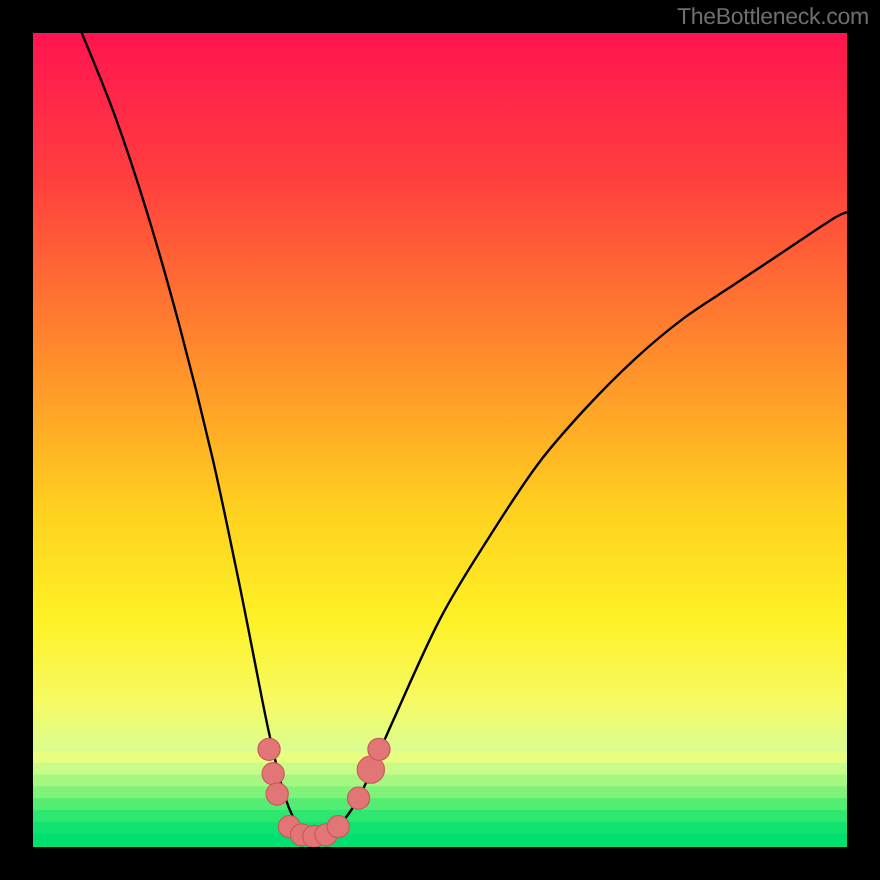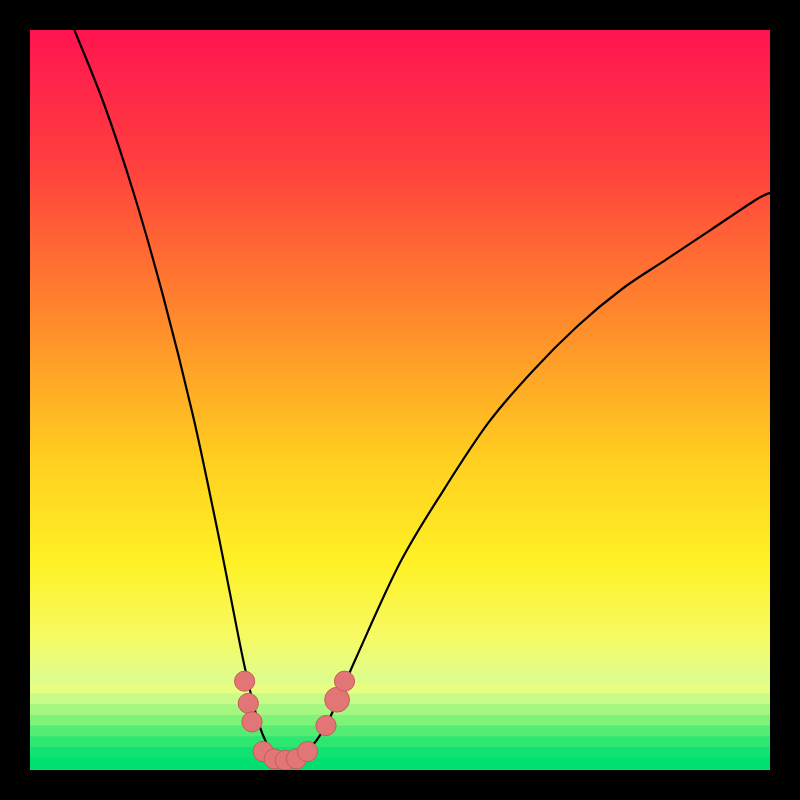--- a/index.html
+++ b/index.html
@@ -42,20 +42,21 @@
     position: absolute;
     left: 0;
     top: 0;
     z-index: 20;
   }
 </style>
 </head>
 <body>
 
 <div class="frame">
+  <div class="watermark">TheBottleneck.com</div>
   <div class="plot">
     <svg class="curve" id="svg-root" width="740" height="740" viewBox="0 0 740 740">
       <defs>
         <linearGradient id="bg-grad" x1="0" y1="0" x2="0" y2="1">
             <stop offset="0%" stop-color="#ff1450"></stop>
             <stop offset="18%" stop-color="#ff3f3e"></stop>
             <stop offset="40%" stop-color="#ff8d2b"></stop>
             <stop offset="58%" stop-color="#ffcf1f"></stop>
             <stop offset="72%" stop-color="#fef125"></stop>
             <stop offset="82%" stop-color="#f6fa63"></stop>

